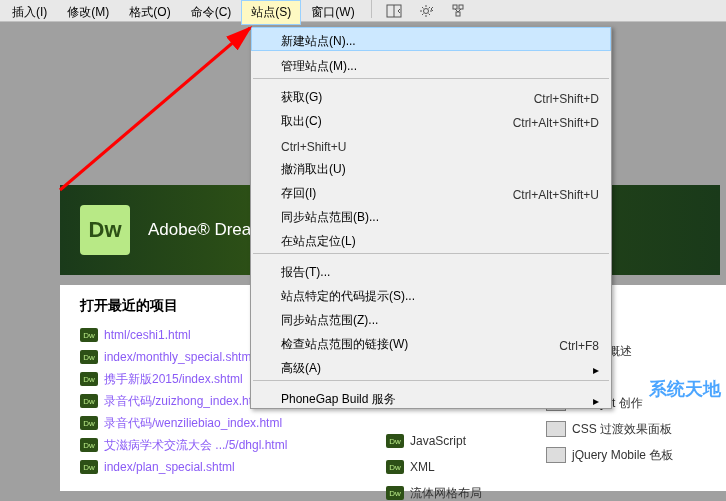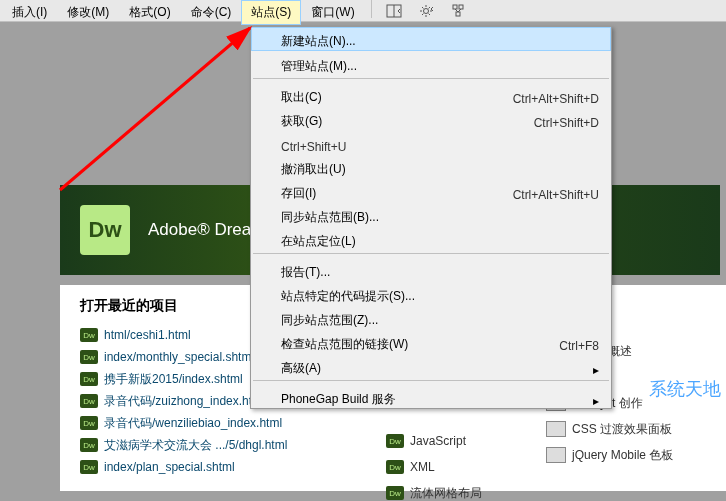--- a/index.html
+++ b/index.html
@@ -18,28 +18,28 @@
 .dropdown-sep { height: 1px; background: #c0c0c0; margin: 3px 2px; }
 .dropdown-arrow { margin-left: 8px; }
 .dw-banner { position: absolute; top: 185px; left: 60px; width: 660px; height: 90px; background: linear-gradient(90deg, #1a3a1a 0%, #2d5016 30%, #1a3a1a 100%); display: flex; align-items: center; padding-left: 20px; }
 .dw-logo { width: 50px; height: 50px; background: #b8e986; border-radius: 4px; display: flex; align-items: center; justify-content: center; font-size: 22px; font-weight: bold; color: #2d5016; margin-right: 18px; }
 .dw-title { color: #fff; font-size: 17px; }
 .content-area { position: absolute; top: 285px; left: 60px; right: 0; background: #fff; padding: 12px 20px; }
 .section-title { font-size: 14px; font-weight: bold; margin-bottom: 10px; }
 .file-list { }
 .file-item { display: flex; align-items: center; height: 20px; margin-bottom: 2px; }
 .file-icon { width: 18px; height: 14px; background: #2d5016; color: #b8e986; font-size: 8px; display: flex; align-items: center; justify-content: center; margin-right: 6px; border-radius: 2px; }
-.file-text { color: #0c4a6e; }
+.file-text { color: #8b5cf6; }
 .right-column { position: absolute; right: 10px; top: 340px; width: 170px; }
 .right-item { display: flex; align-items: center; height: 22px; margin-bottom: 4px; }
 .right-icon { width: 20px; height: 16px; margin-right: 6px; border: 1px solid #888; background: #ddd; }
 .right-text { color: #333; }
 .mid-column { position: absolute; right: 200px; top: 430px; width: 140px; }
 .arrow-annotation { position: absolute; top: 20px; left: 55px; z-index: 200; pointer-events: none; }
-.watermark { position: absolute; right: 5px; bottom: 100px; font-size: 18px; color: #0080ff; opacity: 0.7; font-weight: normal; z-index: 50; }
+.watermark { position: absolute; right: 5px; bottom: 100px; font-size: 18px; color: #0080ff; opacity: 0.7; font-weight: bold; z-index: 50; }
 </style>
 </head>
 <body>
 
 <div class="menubar">
   <div class="menu-item">插入(I)</div>
   <div class="menu-item">修改(M)</div>
   <div class="menu-item">格式(O)</div>
   <div class="menu-item">命令(C)</div>
   <div class="menu-item active">站点(S)</div>
@@ -150,26 +150,26 @@
 
 <div class="dropdown" id="dropdown">
     <div class="dropdown-item highlighted">
       <span class="label">新建站点(N)...</span>
     </div>
     <div class="dropdown-item">
       <span class="label">管理站点(M)...</span>
     </div>
     <div class="dropdown-sep"></div>
     <div class="dropdown-item">
+      <span class="label">获取(G)</span>
+      <span class="shortcut">Ctrl+Shift+D</span>
+    </div>
+    <div class="dropdown-item">
       <span class="label">取出(C)</span>
       <span class="shortcut">Ctrl+Alt+Shift+D</span>
-    </div>
-    <div class="dropdown-item">
-      <span class="label">获取(G)</span>
-      <span class="shortcut">Ctrl+Shift+D</span>
     </div>
     <div class="dropdown-item">
       <span class="shortcut">Ctrl+Shift+U</span>
     </div>
     <div class="dropdown-item">
       <span class="label">撤消取出(U)</span>
     </div>
     <div class="dropdown-item">
       <span class="label">存回(I)</span>
       <span class="shortcut">Ctrl+Alt+Shift+U</span>

